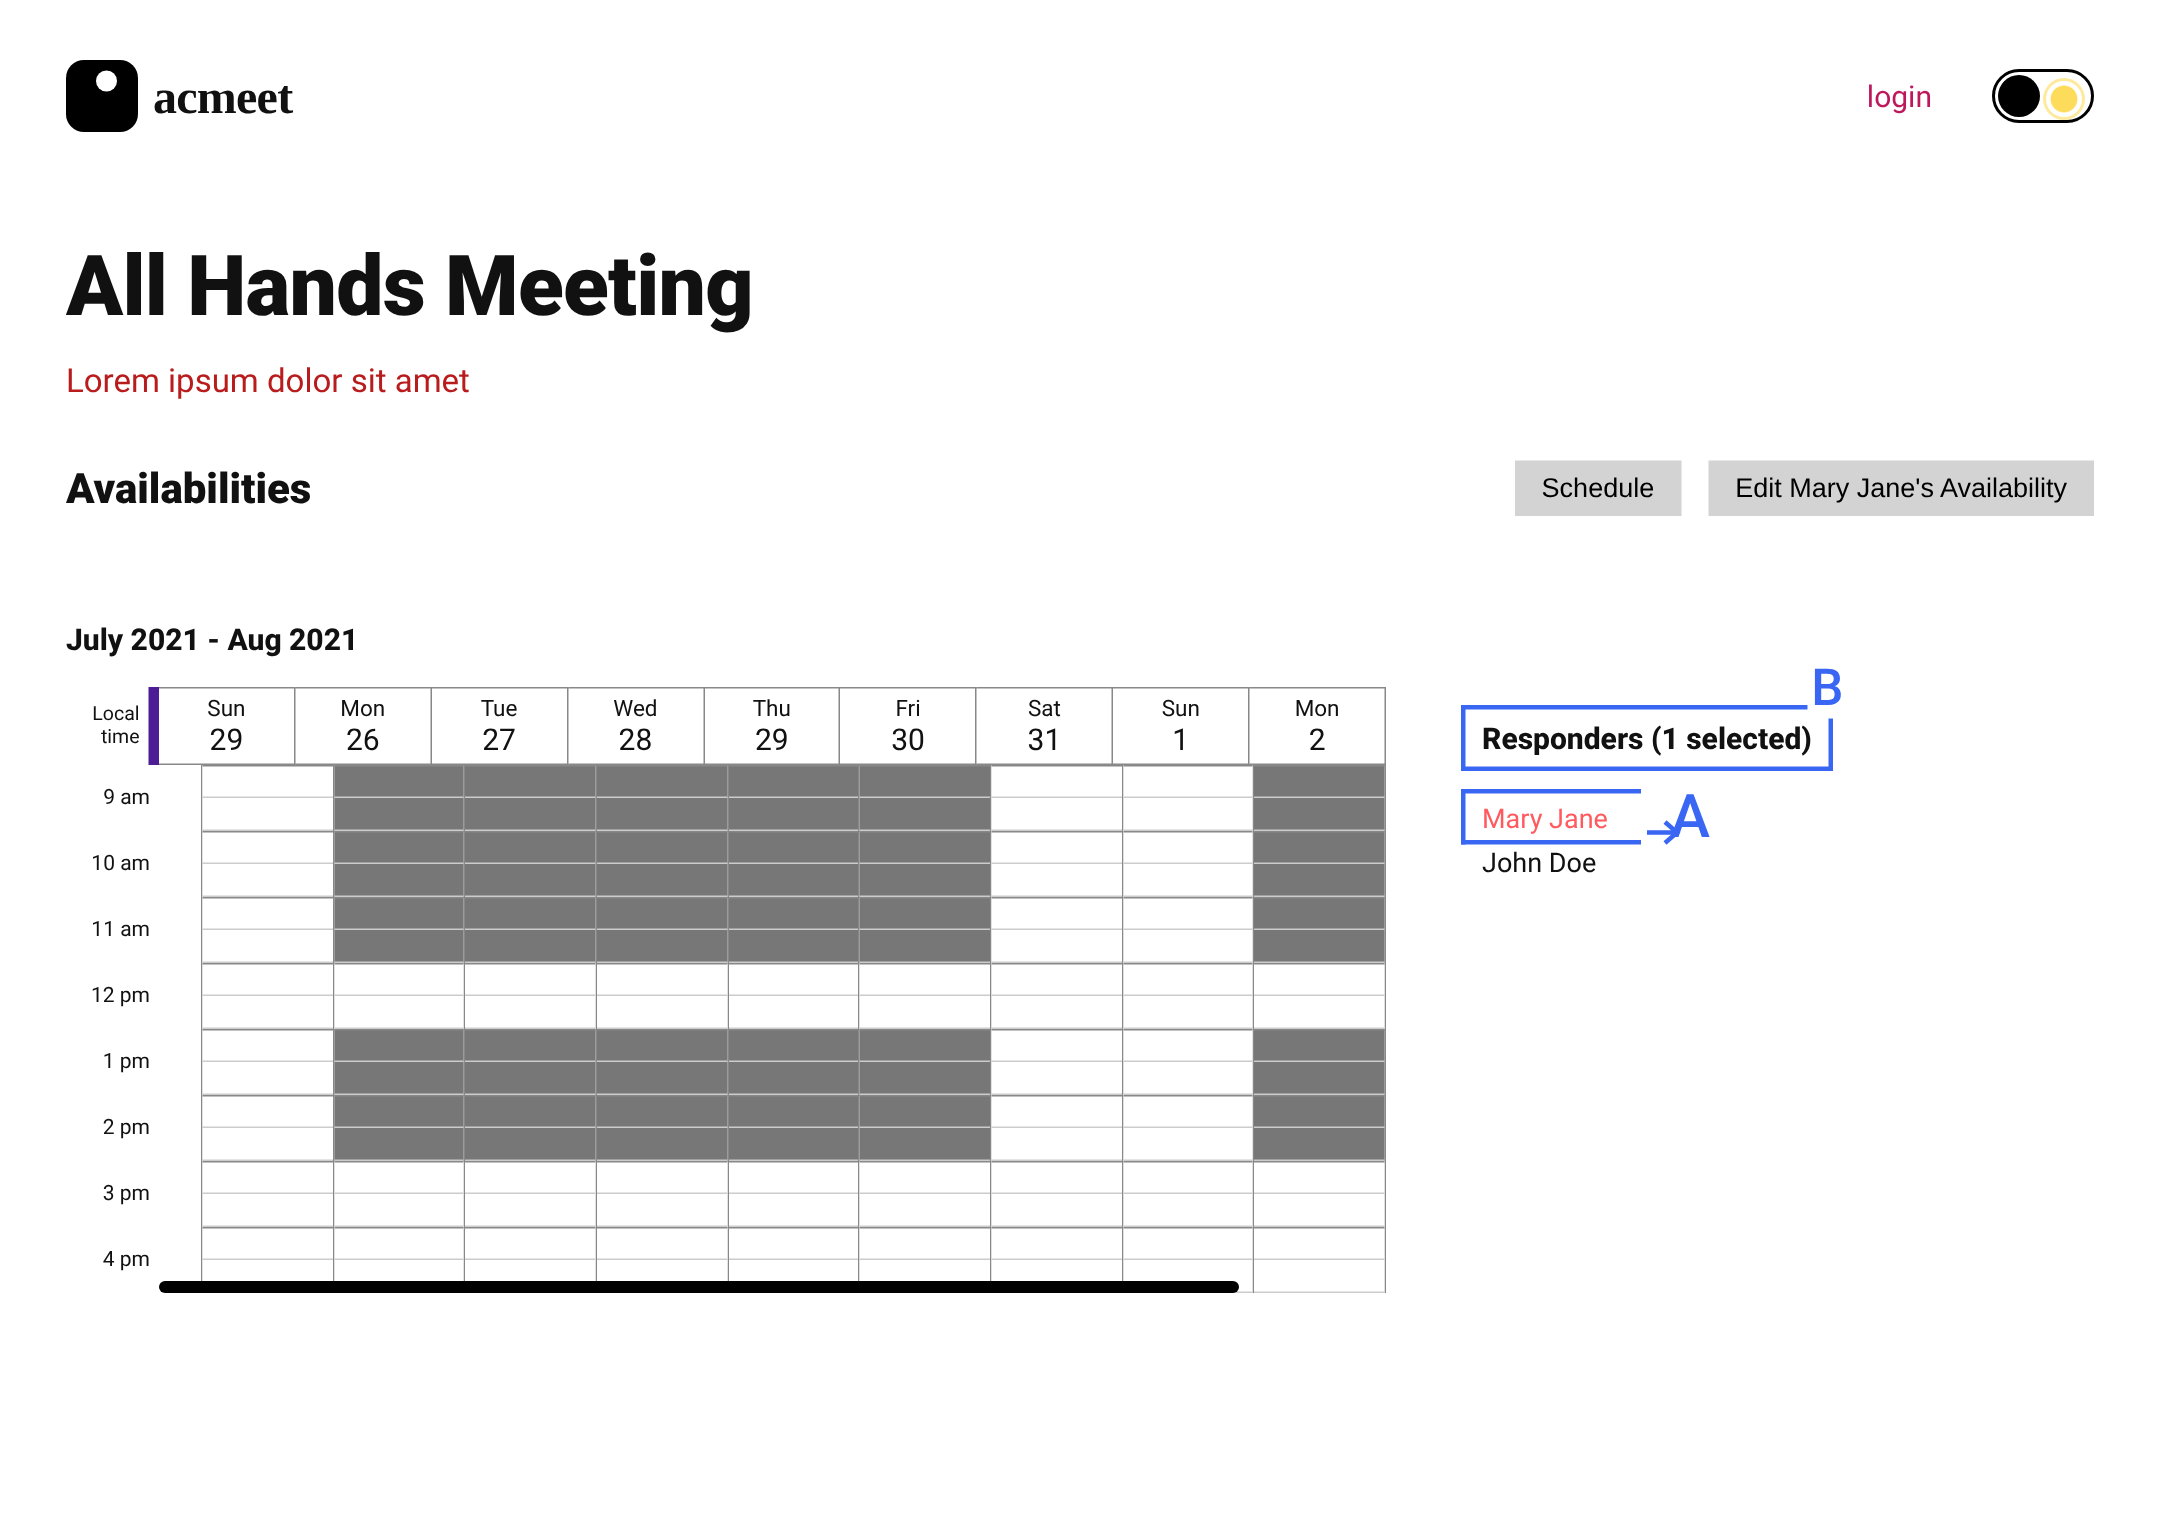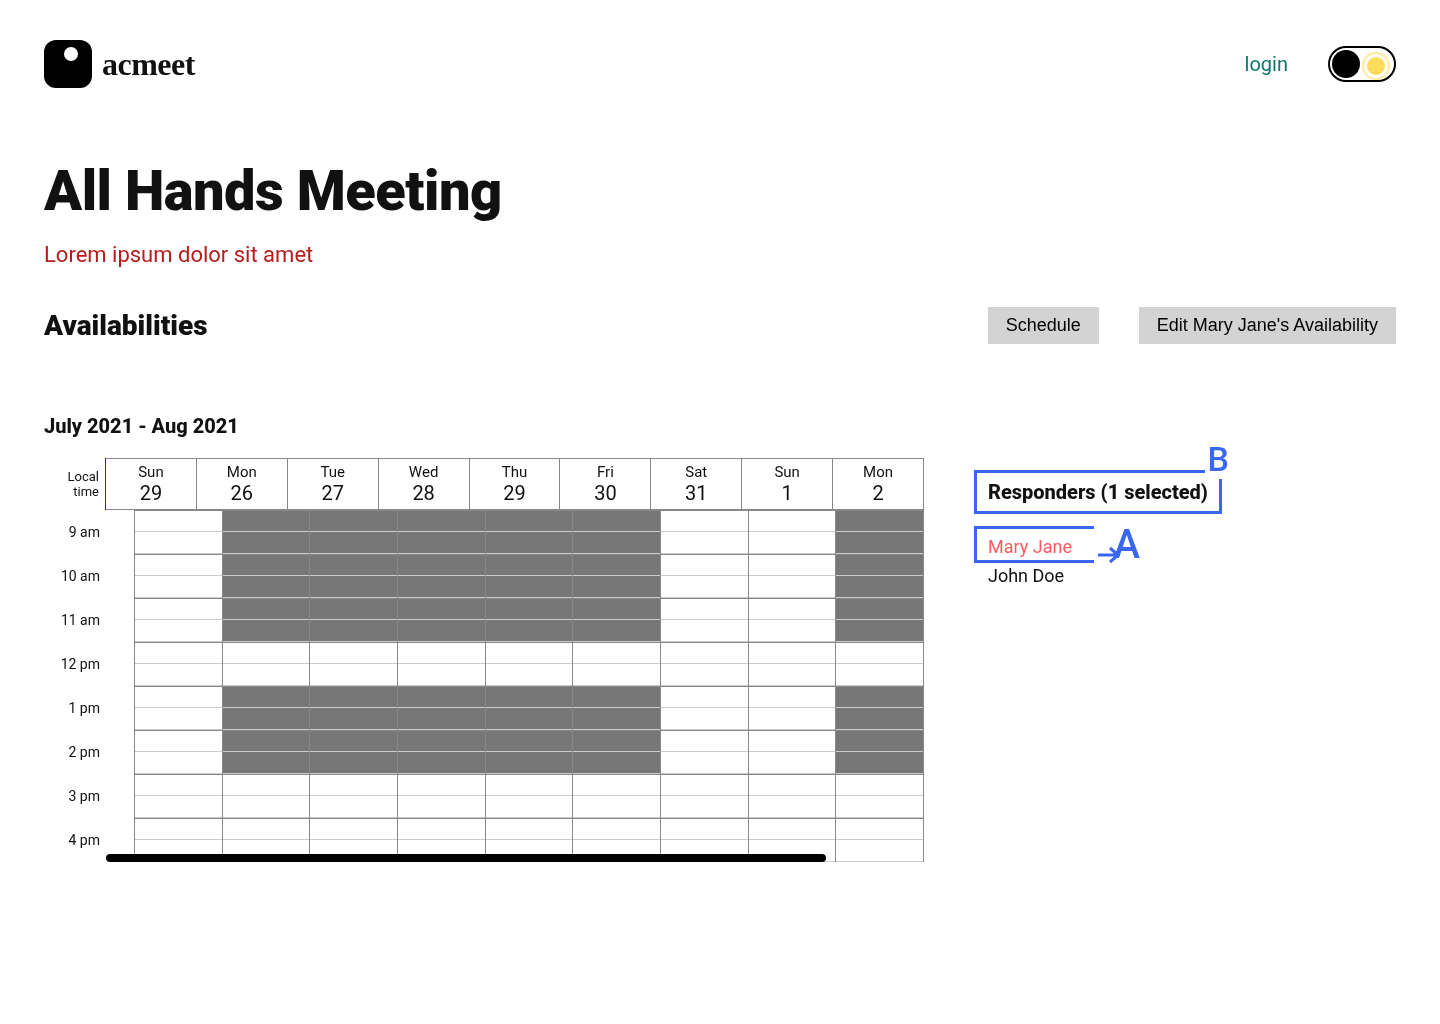--- a/index.html
+++ b/index.html
@@ -50,21 +50,21 @@
     font-weight: 800;
     letter-spacing: -0.5px;
   }
   .header-right {
     display: flex;
     align-items: center;
     gap: 40px;
   }
   .login-link {
     font-size: 20px;
-    color: #0f766e;
+    color: #be185d;
     cursor: pointer;
   }
   .theme-toggle {
     width: 68px;
     height: 36px;
     border: 2px solid #000;
     border-radius: 999px;
     position: relative;
     cursor: pointer;
     background: #fff;
@@ -105,21 +105,21 @@
     align-items: center;
     justify-content: space-between;
     margin-bottom: 70px;
   }
   .avail-heading {
     font-size: 28px;
     font-weight: 900;
   }
   .avail-actions {
     display: flex;
-    gap: 40px;
+    gap: 18px;
   }
   .btn {
     background: #d3d3d3;
     padding: 8px 18px;
     font-size: 18px;
     cursor: pointer;
     border: none;
   }
 
   .range-label {
@@ -147,21 +147,21 @@
     height: 52px;
   }
   .time-col-header {
     width: 62px;
     display: flex;
     flex-direction: column;
     align-items: flex-end;
     justify-content: center;
     font-size: 13px;
     padding-right: 6px;
-    border-right: 1px solid #4c1d95;
+    border-right: 7px solid #4c1d95;
   }
   .day-col-header {
     flex: 1;
     text-align: center;
     border: 1px solid #888;
     border-left: none;
     display: flex;
     flex-direction: column;
     justify-content: center;
     font-size: 15px;

